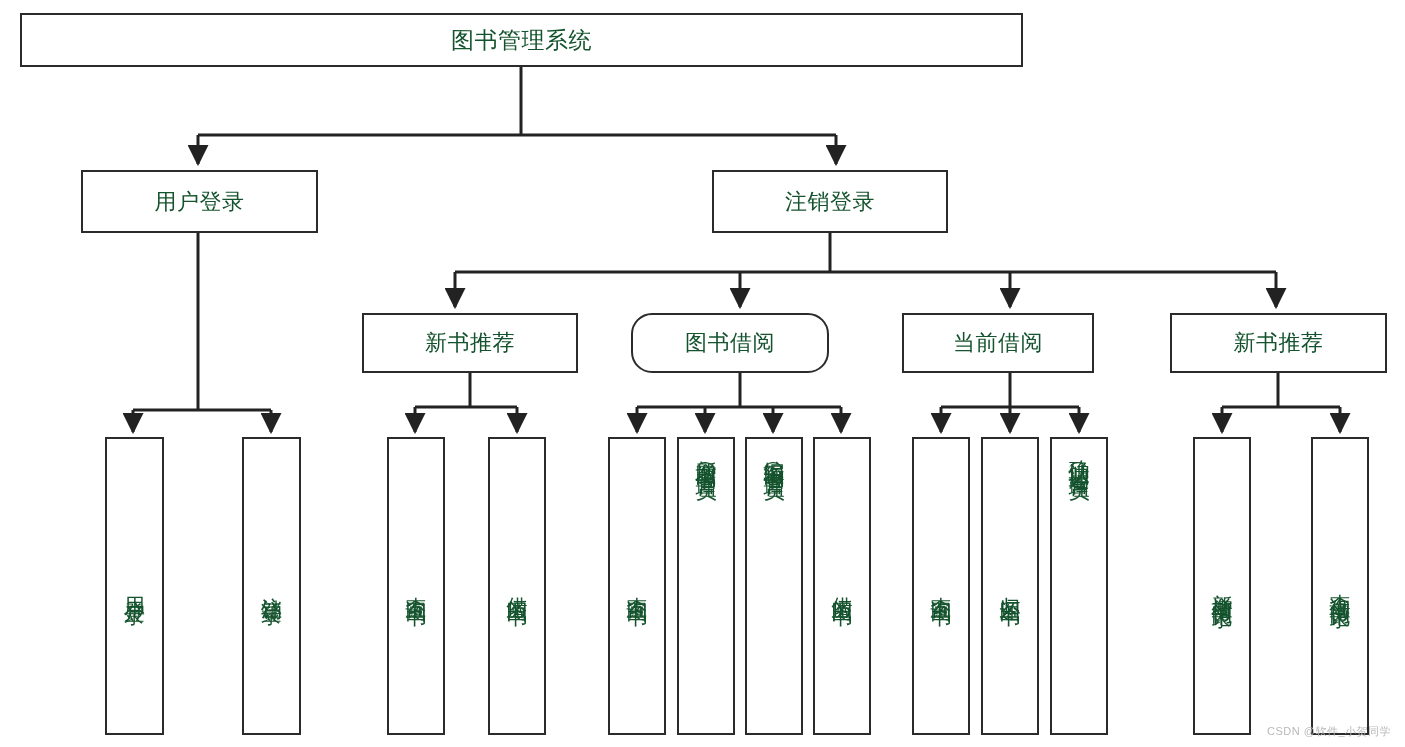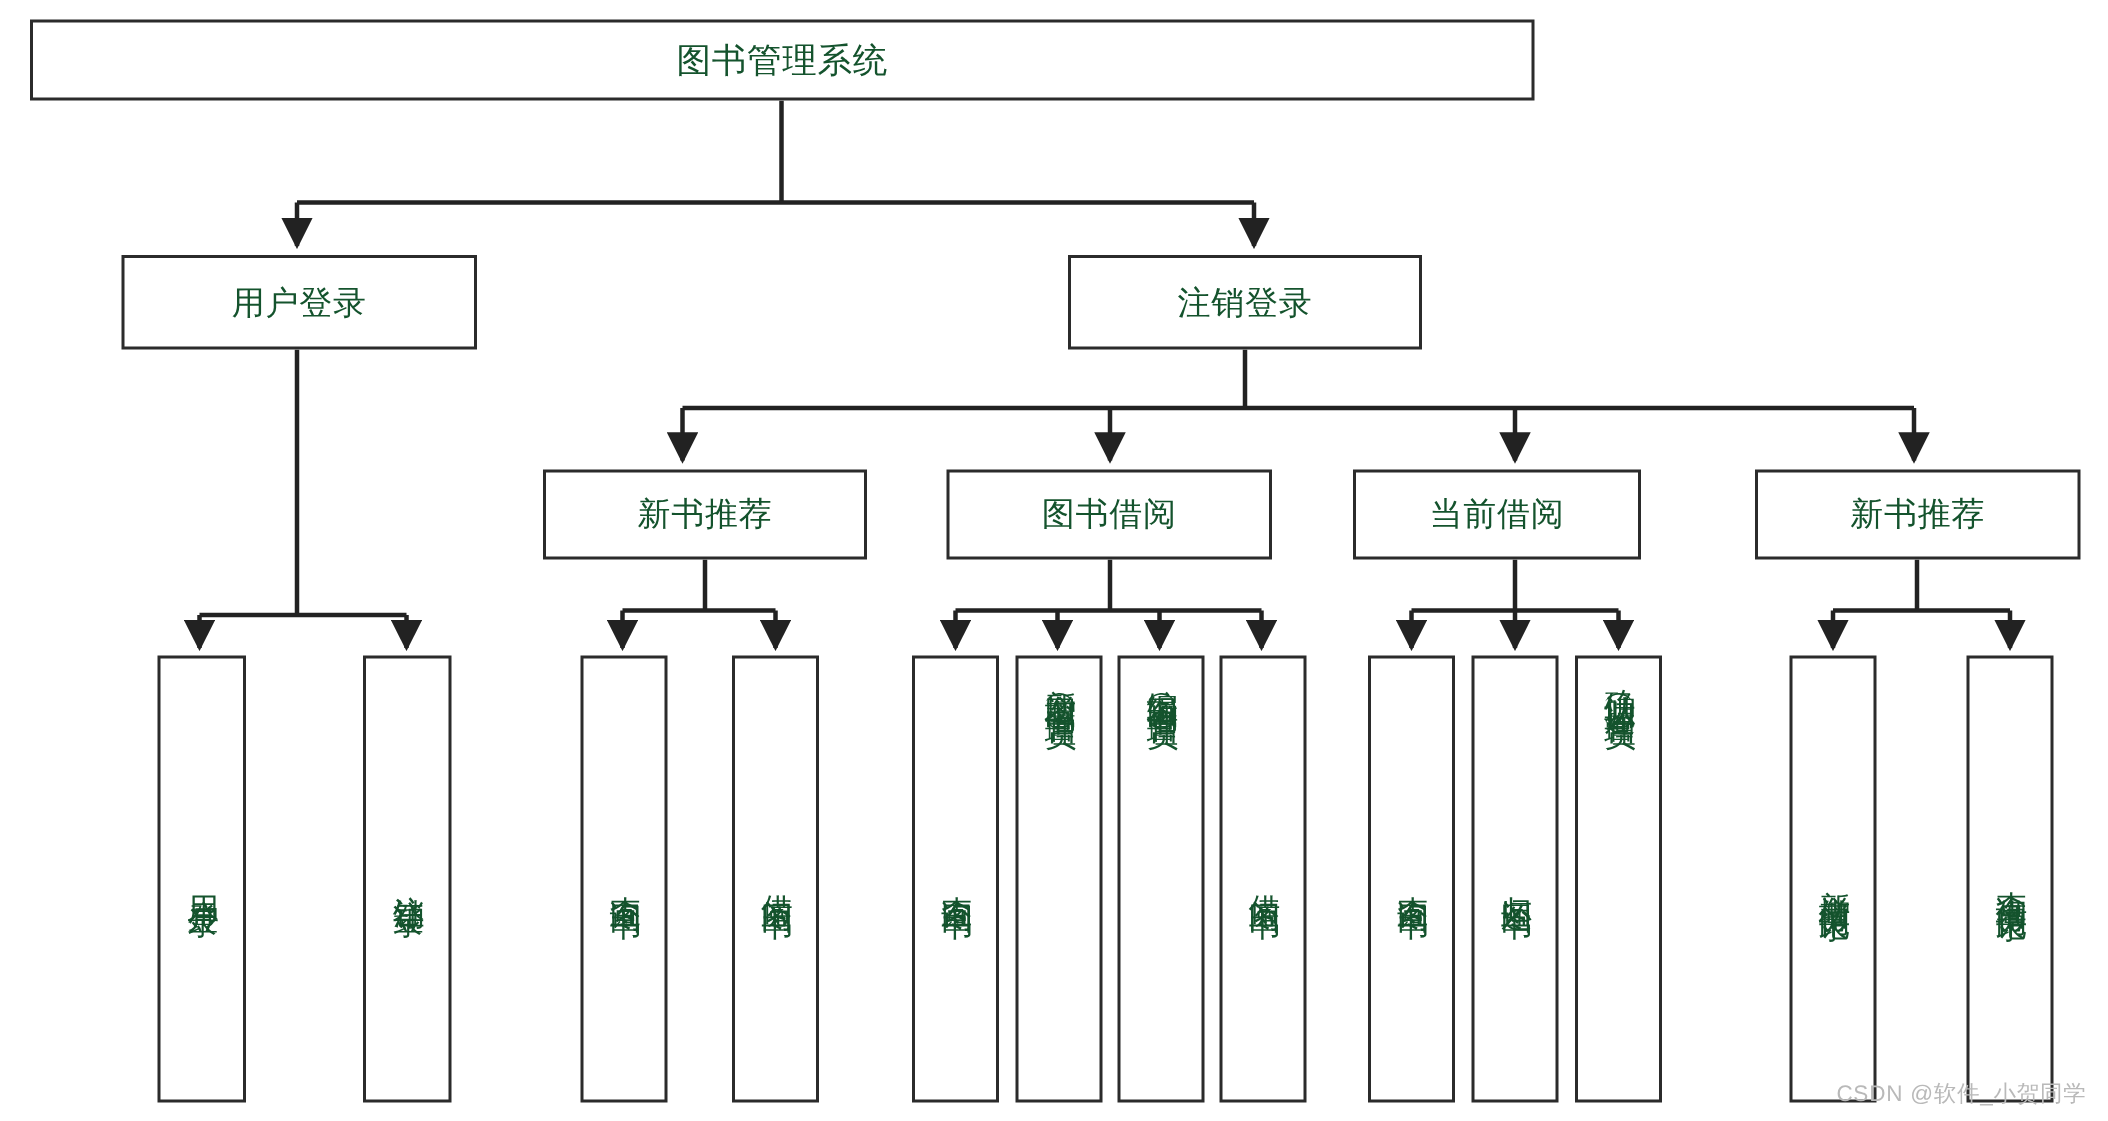--- a/index.html
+++ b/index.html
@@ -58,21 +58,21 @@
     white-space: nowrap;
   }
   .node.vert.centered {
     align-items: center;
     padding-top: 0;
   }
   #watermark {
     position: absolute;
     right: 14px;
     bottom: 8px;
-    font-size: 15px;
+    font-size: 11px;
     color: #b9b9b9;
     letter-spacing: 0.5px;
     white-space: nowrap;
     user-select: none;
   }
 </style>
 </head>
 <body>
 
 <div id="canvas">
@@ -136,21 +136,21 @@
   </div>
 
   <div class="node horiz" style="left:712px; top:170px; width:236px; height:63px;">
     <span class="label">注销登录</span>
   </div>
 
   <div class="node horiz" style="left:362px; top:313px; width:216px; height:60px;">
     <span class="label">新书推荐</span>
   </div>
 
-  <div class="node horiz" style="left:631px; top:313px; width:217px; height:60px;">
+  <div class="node horiz" style="left:631px; top:313px; width:198px; height:60px;border-radius:21px;">
     <span class="label">图书借阅</span>
   </div>
 
   <div class="node horiz" style="left:902px; top:313px; width:192px; height:60px;">
     <span class="label">当前借阅</span>
   </div>
 
   <div class="node horiz" style="left:1170px; top:313px; width:217px; height:60px;">
     <span class="label">新书推荐</span>
   </div>

